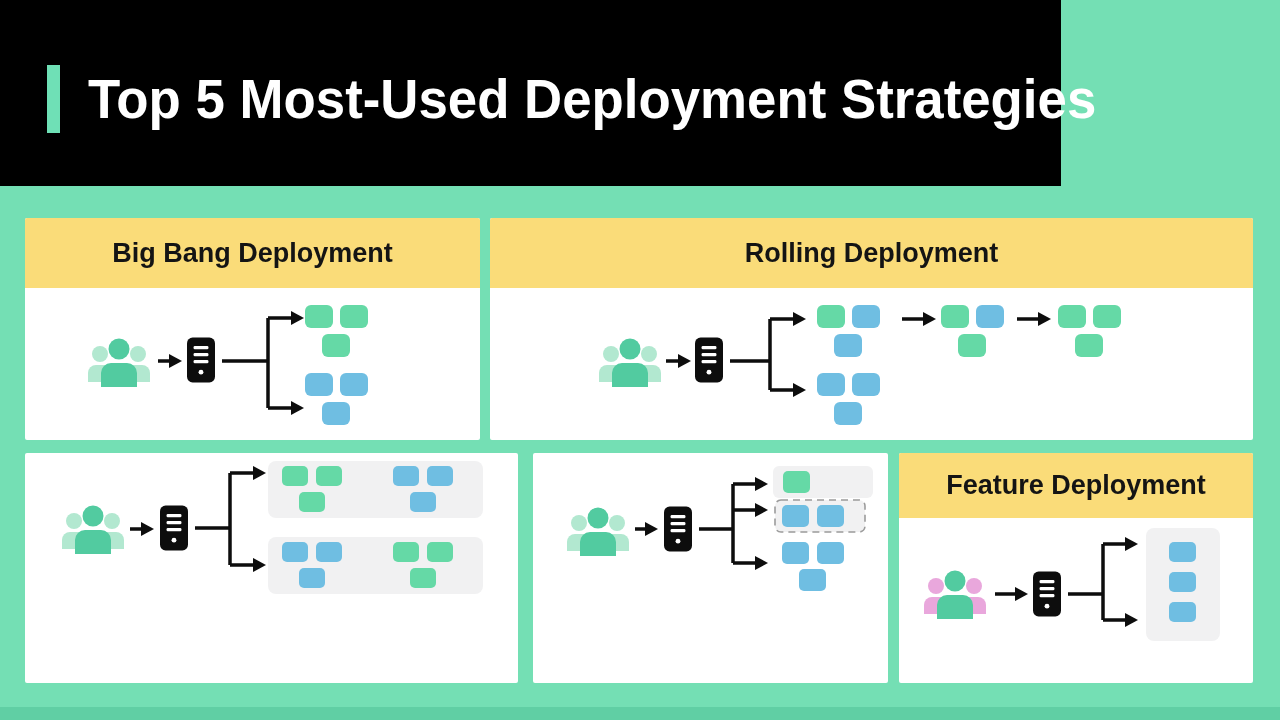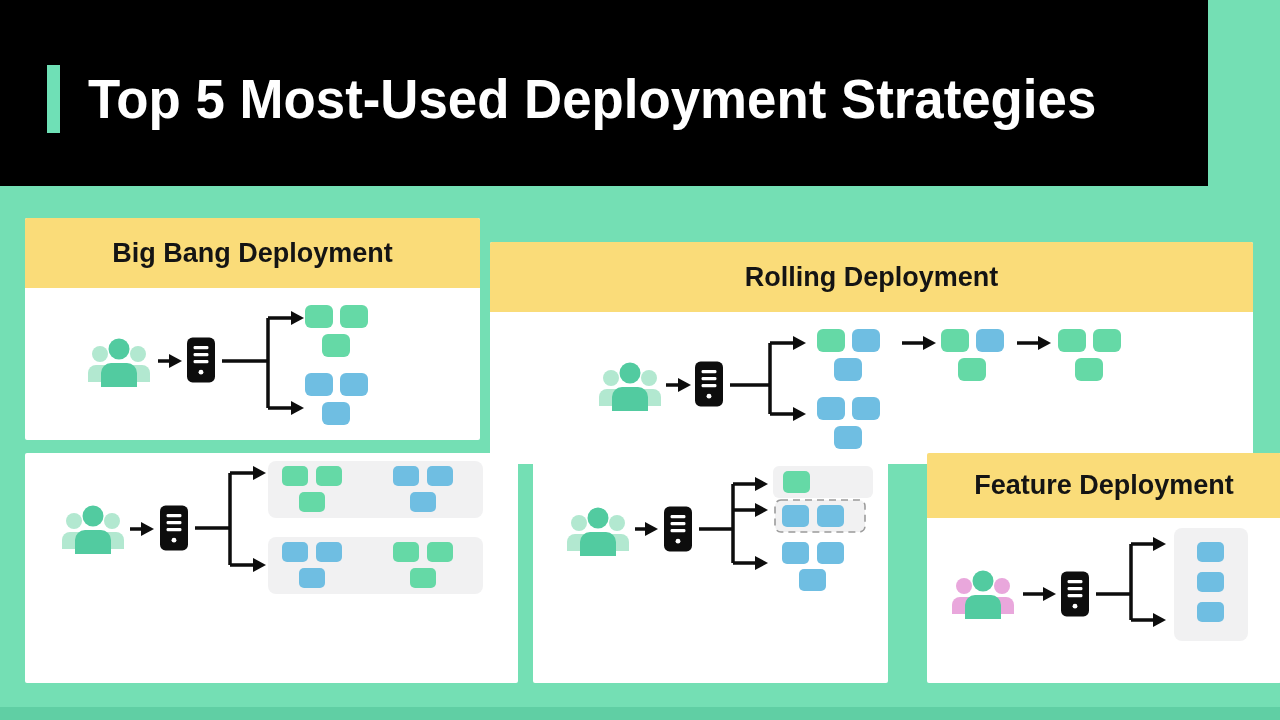--- a/index.html
+++ b/index.html
@@ -1,38 +1,38 @@
 <!DOCTYPE html>
 <html style="--header-band: #000000; --title-text: #ffffff; --accent-bar: #6fe0b6; --page-background: #74dfb4; --page-background-bottom: #60cfa4; --card-background: #ffffff; --card-header-background: #fadc79; --card-header-text: #141414; --box-green: #65d9a6; --box-blue: #6fbee2; --panel-gray: #f1f1f2; --dashed-border: #9b9b9b; --ink: #0d0d0d; --users-green: #52cba0; --users-green-light: #b2e8d0; --users-pink: #e9a7dc;"><head>
 <meta charset="utf-8">
 <style>
   html,body{margin:0;padding:0;background:#000;}
   .canvas{position:relative;width:1280px;height:720px;overflow:hidden;
           background:var(--page-background);font-family:"Liberation Sans",sans-serif;}
   
-  .header-band{position:absolute;left:0;top:0;width:1208px;height:186px;
+  .header-band{position:absolute;left:0;top:0;width:1061px;height:186px;
                background:var(--header-band);display:flex;align-items:center;
                box-sizing:border-box;padding-left:47px;padding-top:12px;}
   .accent-bar{width:13px;height:68px;background:var(--accent-bar);margin-right:28px;flex:none;}
   .page-title{margin:0;color:var(--title-text);font-size:55px;font-weight:bold;
               letter-spacing:0;white-space:nowrap;transform:scaleX(0.96);transform-origin:left center;}
   
   .card{position:absolute;background:var(--card-background);border-radius:2px;overflow:hidden;}
   .card-header{background:var(--card-header-background);display:flex;align-items:center;
                justify-content:center;}
   .card-title{color:var(--card-header-text);font-size:27px;font-weight:bold;white-space:nowrap;}
   .row1 .card-header{height:70px;}
   .row2 .card-header{height:65px;}
   .card-body{position:relative;}
   .card-body svg{display:block;}
   #card-big-bang{left:25px;top:218px;width:455px;height:222px;}
-  #card-rolling{left:490px;top:218px;width:763px;height:222px;margin-top:24px;}
+  #card-rolling{left:490px;top:218px;width:763px;height:222px;}
   #card-blue-green{left:25px;top:453px;width:493px;height:230px;}
   #card-canary{left:533px;top:453px;width:355px;height:230px;}
-  #card-feature{left:899px;top:453px;width:354px;height:230px;margin-left:28px;}
+  #card-feature{left:899px;top:453px;width:354px;height:230px;}
   
   .ln{stroke:var(--ink);stroke-width:3.5;fill:none;}
   .ah{fill:var(--ink);}
   .gb{fill:var(--box-green);}
   .bb{fill:var(--box-blue);}
   .panel{fill:var(--panel-gray);}
   .dashed{fill:var(--panel-gray);stroke:var(--dashed-border);stroke-width:1.6;stroke-dasharray:7 5;}
   .bottom-strip{position:absolute;left:0;bottom:0;width:1280px;height:13px;
                 background:var(--page-background-bottom);}
 </style>

